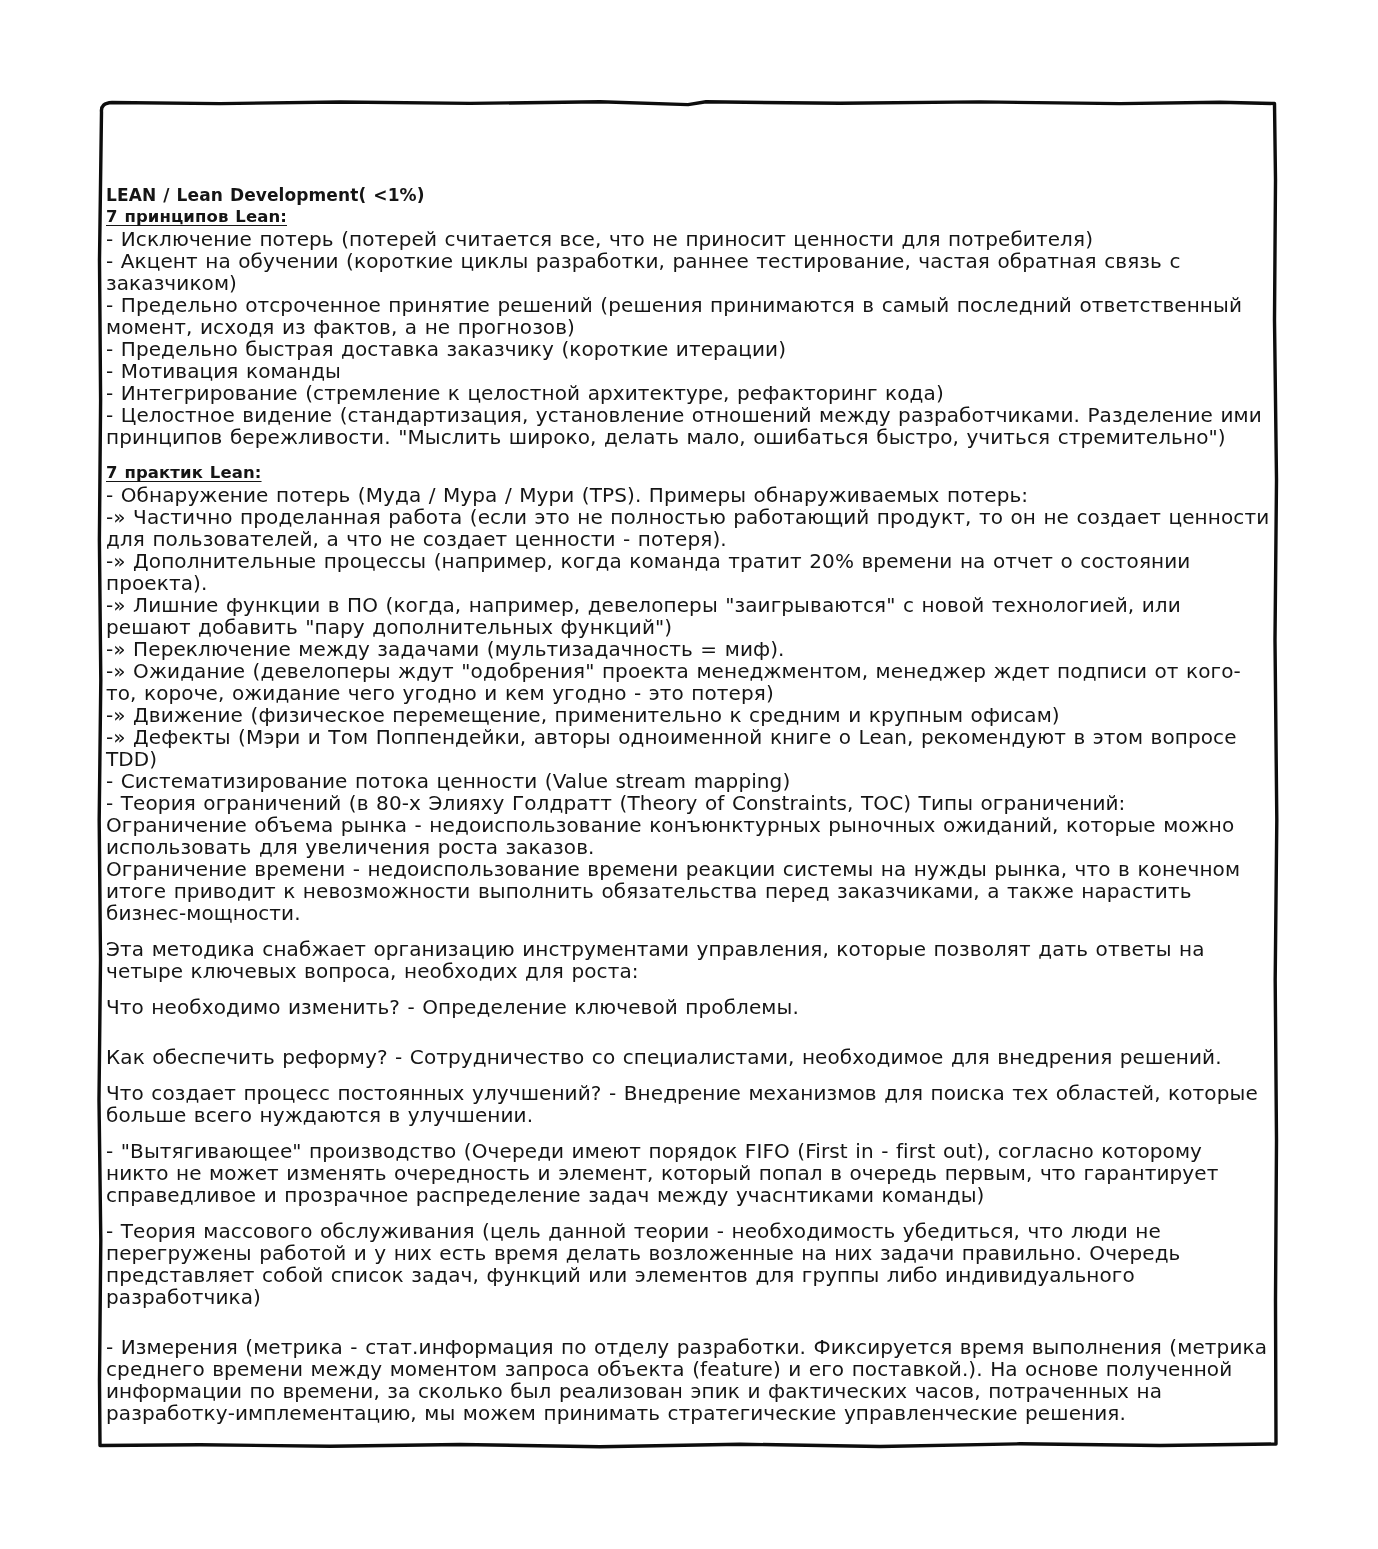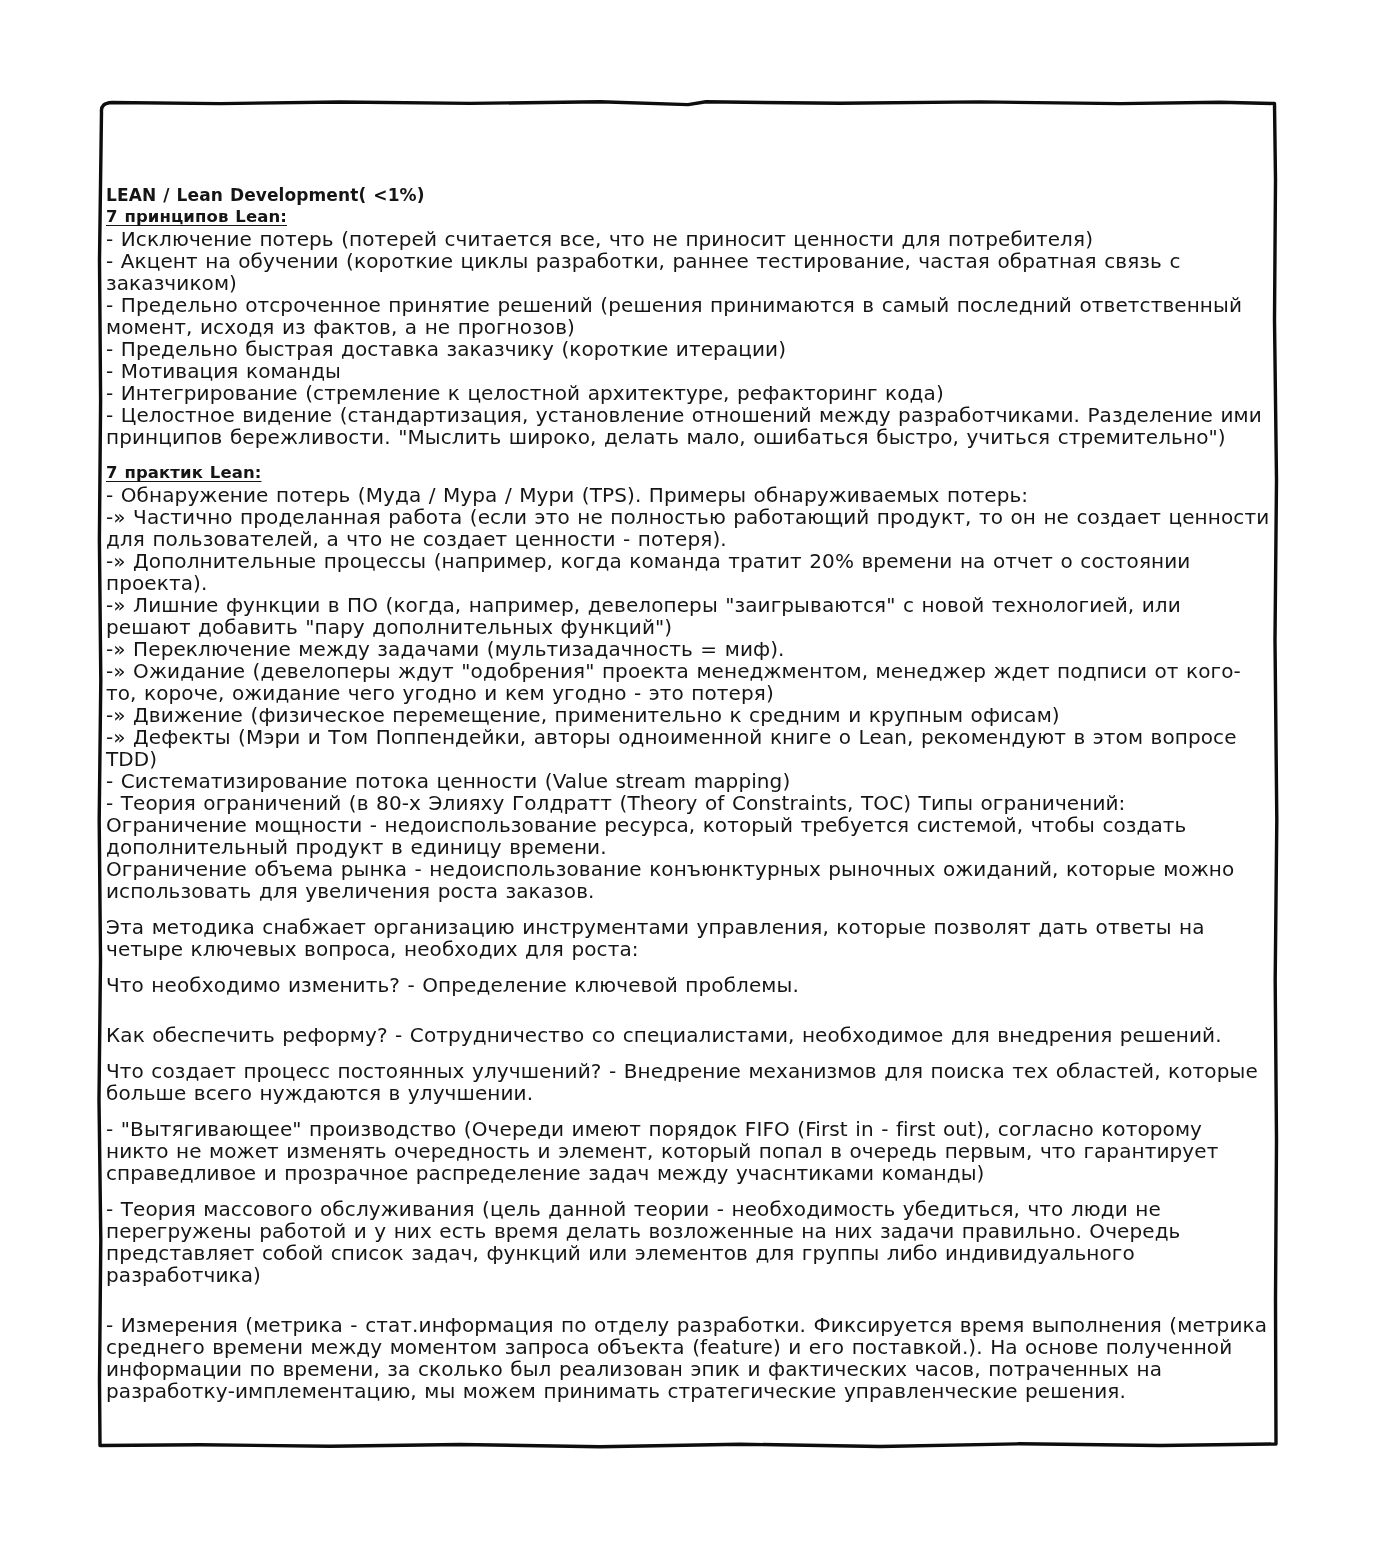--- a/index.html
+++ b/index.html
@@ -83,22 +83,22 @@
     <div class="block block--para">- Обнаружение потерь (Муда / Мура / Мури (TPS). Примеры обнаруживаемых потерь:</div>
     <div class="block block--para">-» Частично проделанная работа (если это не полностью работающий продукт, то он не создает ценности для пользователей, а что не создает ценности - потеря).</div>
     <div class="block block--para">-» Дополнительные процессы (например, когда команда тратит 20% времени на отчет о состоянии проекта).</div>
     <div class="block block--para">-» Лишние функции в ПО (когда, например, девелоперы "заигрываются" с новой технологией, или решают добавить "пару дополнительных функций")</div>
     <div class="block block--para">-» Переключение между задачами (мультизадачность = миф).</div>
     <div class="block block--para">-» Ожидание (девелоперы ждут "одобрения" проекта менеджментом, менеджер ждет подписи от кого-то, короче, ожидание чего угодно и кем угодно - это потеря)</div>
     <div class="block block--para">-» Движение (физическое перемещение, применительно к средним и крупным офисам)</div>
     <div class="block block--para">-» Дефекты (Мэри и Том Поппендейки, авторы одноименной книге о Lean, рекомендуют в этом вопросе TDD)</div>
     <div class="block block--para">- Систематизирование потока ценности (Value stream mapping)</div>
     <div class="block block--para">- Теория ограничений (в 80-х Элияху Голдратт (Theory of Constraints, TOC) Типы ограничений:</div>
-    <div class="block block--para">Ограничение мощности - недоиспользование ресурса, который требуется системой, чтобы создать дополнительный продукт в единицу времени.</div>
     <div class="block block--para">Ограничение объема рынка - недоиспользование конъюнктурных рыночных ожиданий, которые можно использовать для увеличения роста заказов.</div>
+    <div class="block block--para">Ограничение времени - недоиспользование времени реакции системы на нужды рынка, что в конечном итоге приводит к невозможности выполнить обязательства перед заказчиками, а также нарастить бизнес-мощности.</div>
     <div class="block block--blank"></div>
     <div class="block block--para">Эта методика снабжает организацию инструментами управления, которые позволят дать ответы на четыре ключевых вопроса, необходих для роста:</div>
     <div class="block block--blank"></div>
     <div class="block block--para">Что необходимо изменить? - Определение ключевой проблемы.</div>
     <div class="block block--blank"></div>
     <div class="block block--blank"></div>
     <div class="block block--para">Как обеспечить реформу? - Сотрудничество со специалистами, необходимое для внедрения решений.</div>
     <div class="block block--blank"></div>
     <div class="block block--para">Что создает процесс постоянных улучшений? - Внедрение механизмов для поиска тех областей, которые больше всего нуждаются в улучшении.</div>
     <div class="block block--blank"></div>

